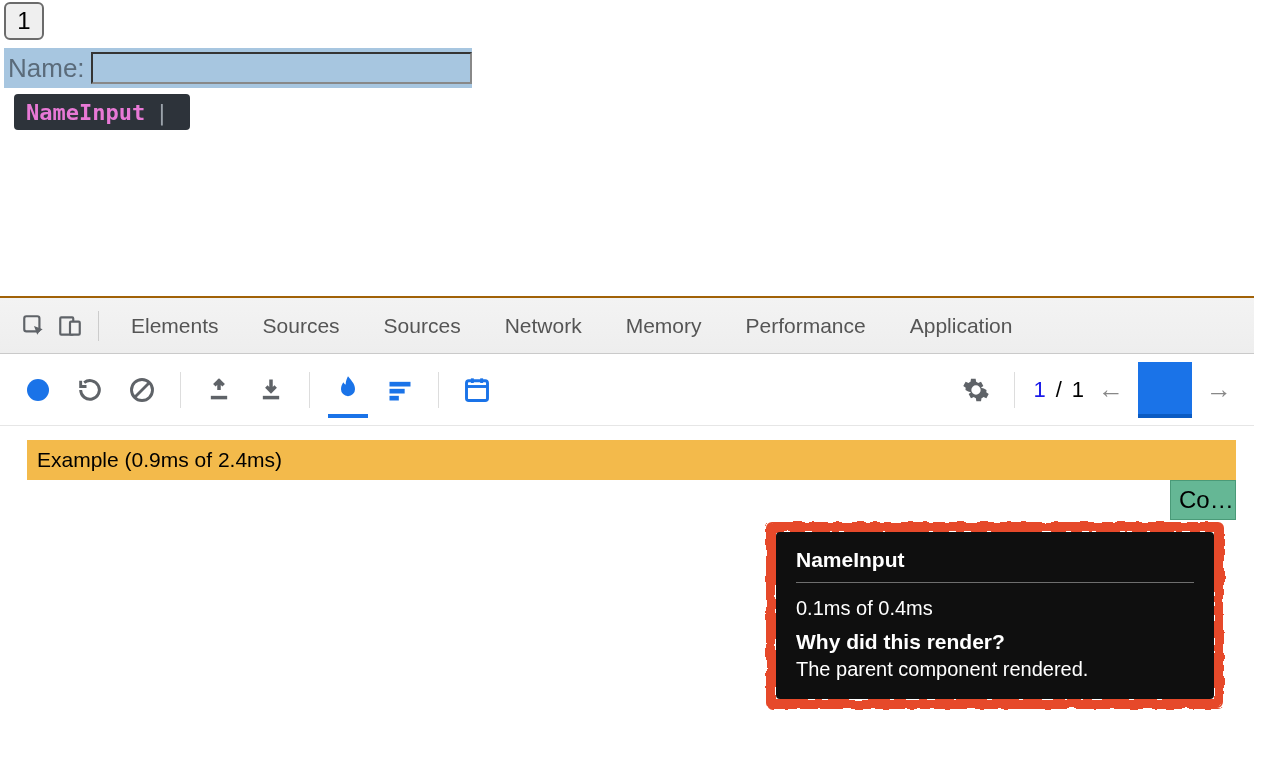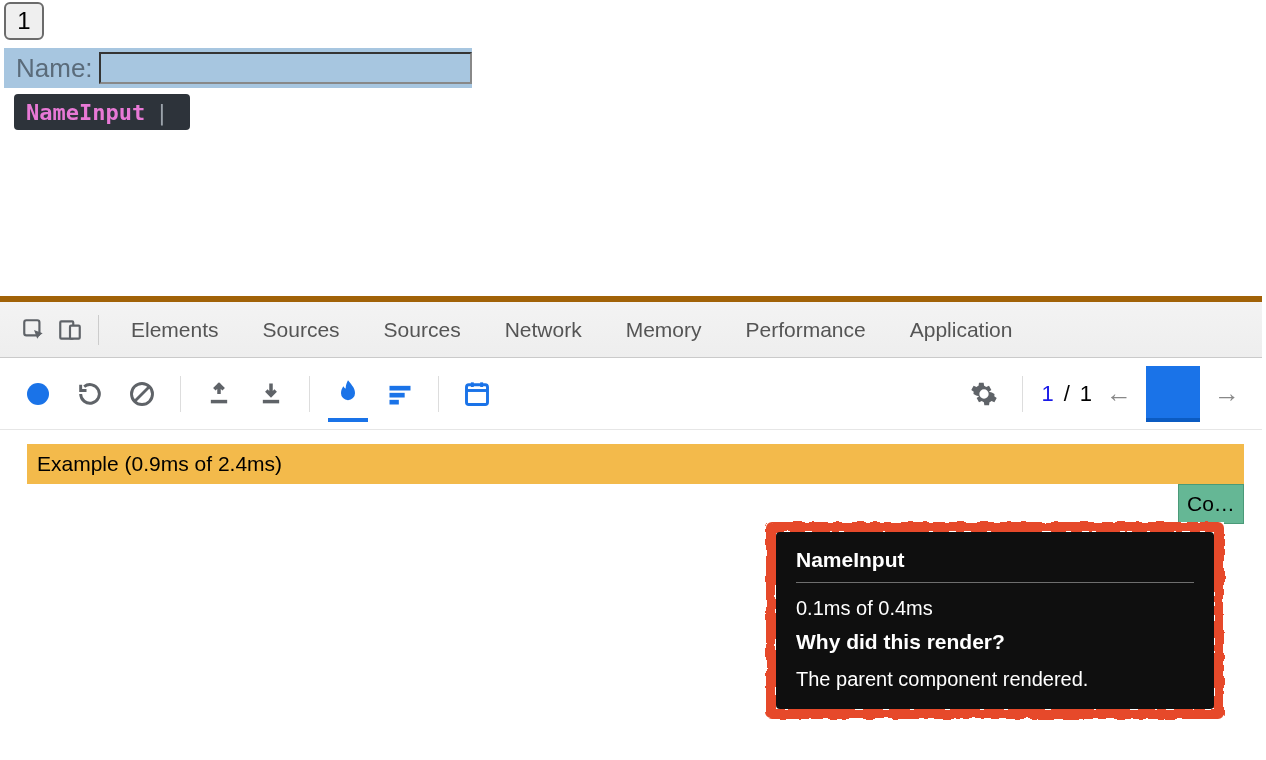--- a/index.html
+++ b/index.html
@@ -27,21 +27,21 @@
       align-items: center;
       justify-content: center;
     }
     .name-row {
       margin-top: 8px;
       display: flex;
       align-items: center;
       background: #a7c6e0;
       width: 468px;
       height: 40px;
-      padding-left: 12px;
+      padding-left: 4px;
     }
     .name-label {
       color: #5a6b7a;
       font-size: 26px;
       font-weight: 400;
       margin-right: 6px;
     }
     .name-input {
       flex: 1;
       height: 32px;
@@ -62,22 +62,22 @@
       font-size: 22px;
     }
     .inspector-tag .comp-name { color: #e879d6; font-weight: 600; }
     .inspector-tag .sep { color: #9ba3ab; margin: 0 10px; }
     .inspector-tag .dims { color: #e8e8e8; font-weight: 600; }
 
     .devtools {
       position: absolute;
       top: 296px;
       left: 0;
-      right: 4px;
-      border-top: 6px solid #a16207;
+      right: 12px;
+      border-top: 2px solid #a16207;
     }
     .devtools-tabs {
       height: 56px;
       background: linear-gradient(#f3f3f3, #eeeeee);
       border-bottom: 1px solid #cacaca;
       display: flex;
       align-items: center;
       padding-left: 16px;
       gap: 0;
     }
@@ -173,21 +173,21 @@
       display: flex;
       justify-content: flex-end;
     }
     .fg-chip {
       background: #65b795;
       border: 1px solid #4a9a78;
       height: 100%;
       display: flex;
       align-items: center;
       padding: 0 8px;
-      font-size: 21px;
+      font-size: 24px;
       color: #000;
       white-space: nowrap;
       overflow: hidden;
       text-overflow: ellipsis;
     }
     .fg-chip.small { width: 66px; }
     .fg-chip.big { width: 226px; }
 
     .tooltip-wrap {
       position: absolute;
@@ -215,21 +215,21 @@
       padding: 16px 20px 18px 20px;
     }
     .tooltip-title {
       font-size: 21px;
       font-weight: 700;
       padding-bottom: 10px;
       border-bottom: 1px solid #6e6e6e;
       margin-bottom: 14px;
     }
     .tooltip-timing { font-size: 20px; margin-bottom: 10px; }
-    .tooltip-why { font-size: 21px; font-weight: 700; margin-bottom: 14px; }
+    .tooltip-why { font-size: 21px; font-weight: 700; margin-bottom: 4px; }
     .tooltip-reason { font-size: 20px; }
   </style>
 </head>
 <body>
 
 <svg width="0" height="0" style="position:absolute">
   <filter id="rough">
       <feTurbulence type="fractalNoise" baseFrequency="0.08" numOctaves="2" result="n"></feTurbulence>
       <feDisplacementMap in="SourceGraphic" in2="n" scale="6"></feDisplacementMap>
     </filter>

